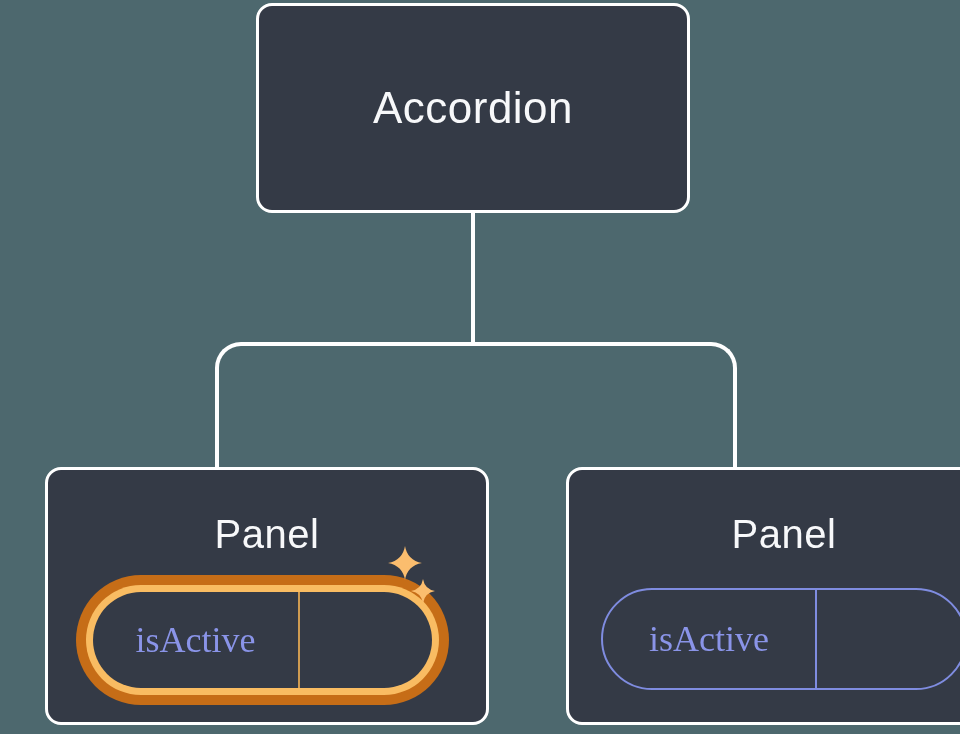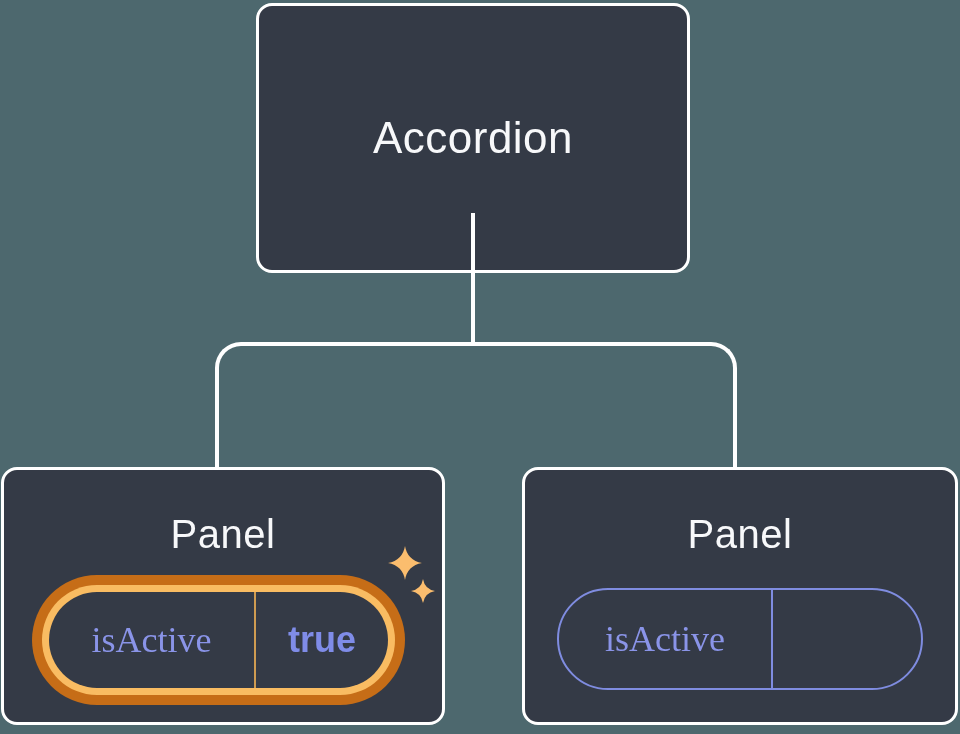--- a/index.html
+++ b/index.html
@@ -28,21 +28,21 @@
   }
 
   .node {
     position: absolute;
     background: var(--node_fill);
     border: 3px solid var(--node_border);
     border-radius: 16px;
   }
   .node-root {
     left: 256px; top: 3px;
-    width: 434px; height: 270px;
+    width: 434px; height: 210px;
     display: flex; align-items: center; justify-content: center;
   }
   .node-root .node-label {
     font-size: 44px;
     font-weight: 500;
     letter-spacing: 0.5px;
     color: var(--label_text);
   }
 
   .connector-stem {
@@ -56,21 +56,21 @@
     left: 215px; top: 342px;
     width: 522px; height: 126px;
     border-style: solid;
     border-color: var(--connector);
     border-width: 4px 4px 0 4px;
     border-radius: 26px 26px 0 0;
   }
 
   .node-panel {
     top: 467px;
-    width: 444px; height: 258px;
+    width: 444px; height: 258px; margin-left: 44px;
   }
   .node-panel-left  { left: 1px; }
   .node-panel-right { left: 522px; width: 436px; }
 
   .panel-label {
     position: absolute;
     left: 0; right: 0; top: 42px;
     text-align: center;
     font-size: 40px;
     font-weight: 500;
@@ -144,21 +144,20 @@
   </div>
 
   <div class="connector-stem"></div>
   <div class="connector-branch"></div>
 
   <div class="node node-panel node-panel-left">
     <span class="panel-label">Panel</span>
     <div class="state-pill state-pill-active">
       <div class="pill-cell pill-cell-key">isActive</div>
       <div class="pill-divider"></div>
-      <div class="pill-cell pill-cell-value pill-cell-bold">true</div>
     </div>
   </div>
 
   <span class="sparkle sparkle-large">
     <svg viewBox="0 0 100 100" aria-hidden="true">
       <path d="M50 0 Q57 42 100 50 Q57 58 50 100 Q43 58 0 50 Q43 42 50 0 Z"></path>
     </svg>
   </span>
   <span class="sparkle sparkle-small">
     <svg viewBox="0 0 100 100" aria-hidden="true">

